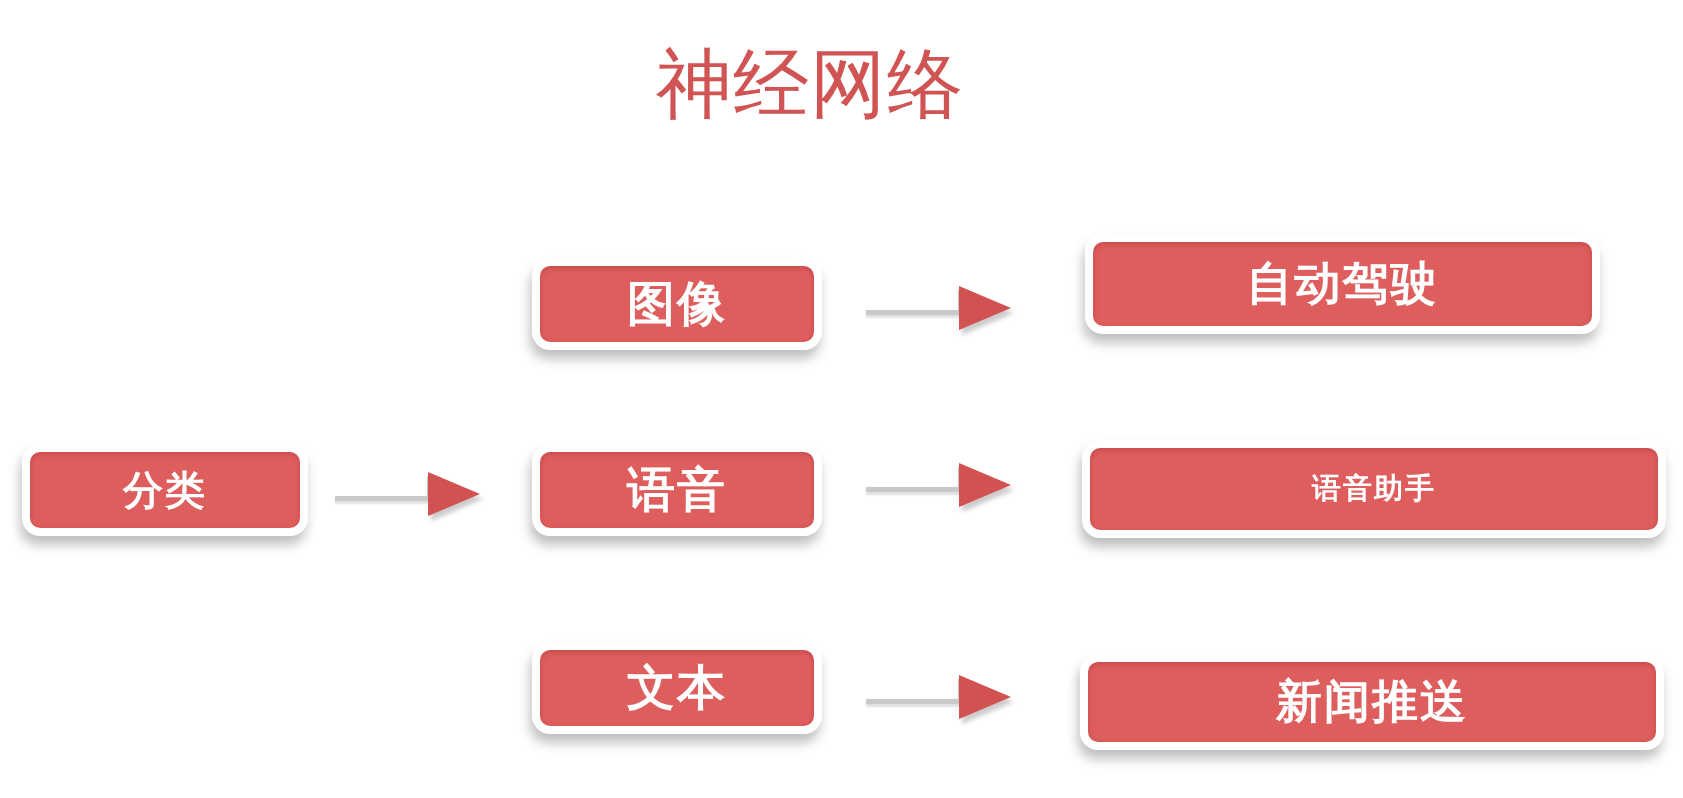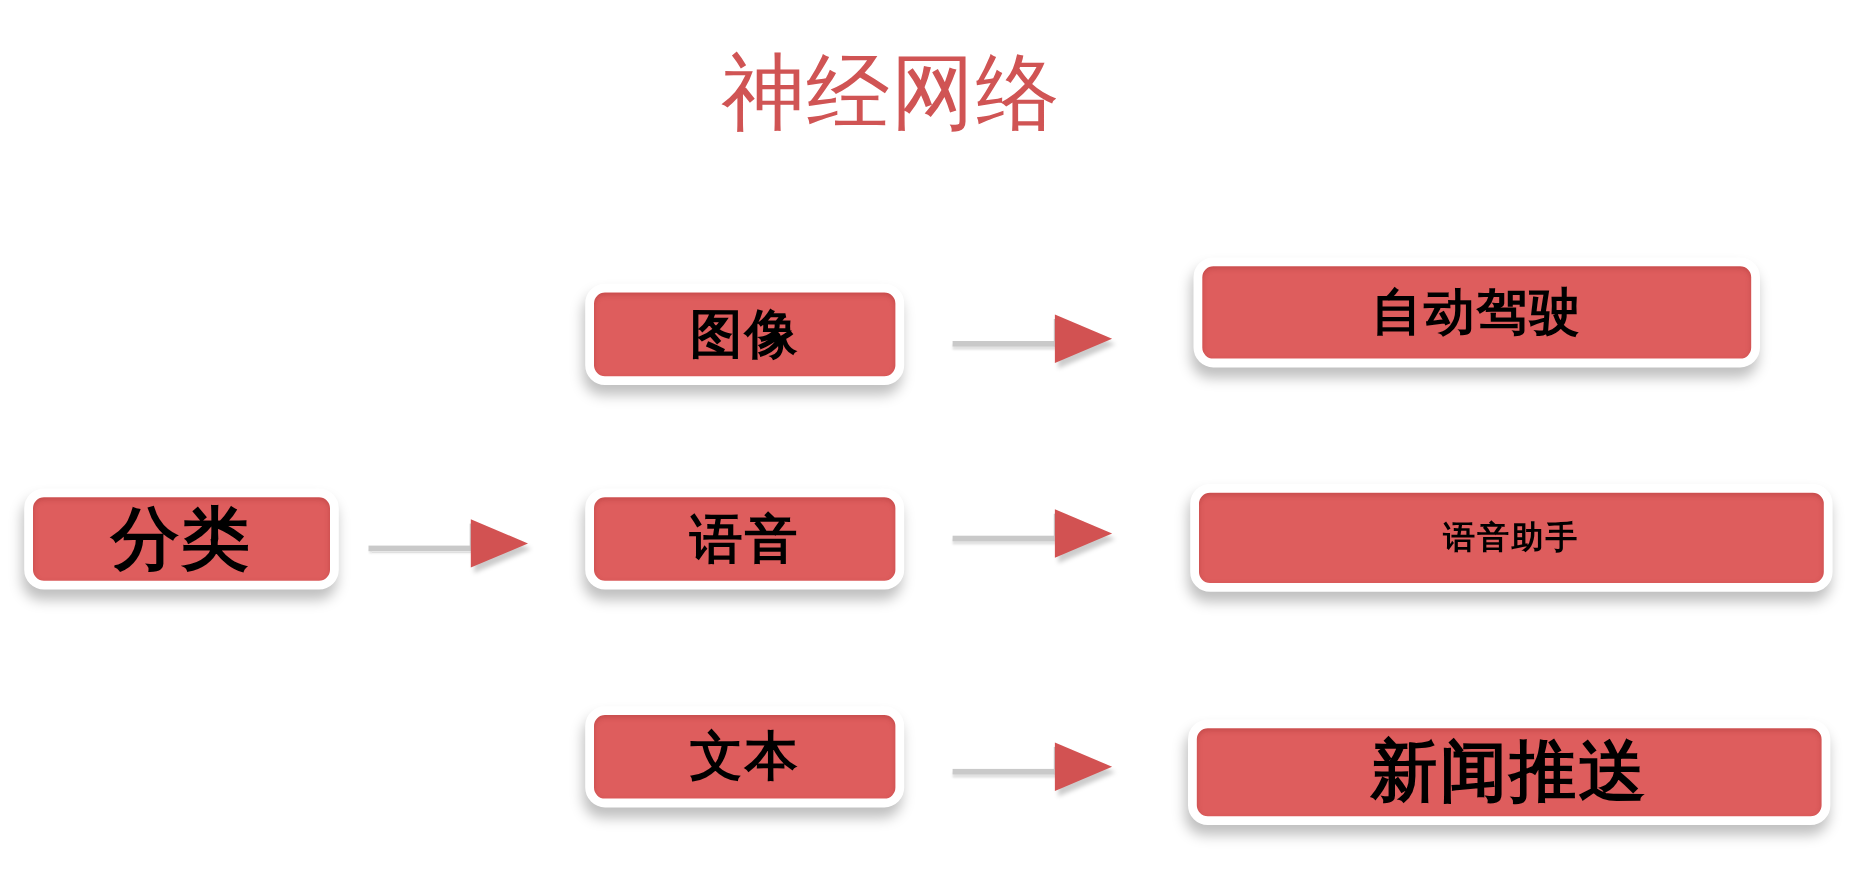--- a/index.html
+++ b/index.html
@@ -9,31 +9,31 @@
   }
   .diagram-title{
     position:absolute;left:600px;top:34px;width:420px;
     text-align:center;font-size:76px;font-weight:normal;color:#D05454;
     letter-spacing:1px;white-space:nowrap;
   }
   .node{
     position:absolute;box-sizing:border-box;
     background:#DE5D5D;border:8px solid #ffffff;border-radius:18px;
     box-shadow:-2px 9px 12px rgba(0,0,0,0.25), inset 0 2px 5px rgba(150,40,40,0.35);
-    color:#000000;font-weight:bold;
+    color:#ffffff;font-weight:bold;
     display:flex;align-items:center;justify-content:center;
     letter-spacing:2px;
   }
-  .n-root {left:22px;  top:444px; width:286px; height:92px;  font-size:62px;}
+  .n-root {left:22px;  top:444px; width:286px; height:92px;  font-size:40px;}
   .n-mid-0{left:532px; top:258px; width:290px; height:92px;  font-size:48px;}
   .n-mid-1{left:532px; top:444px; width:290px; height:92px;  font-size:48px;}
   .n-mid-2{left:532px; top:642px; width:290px; height:92px;  font-size:48px;}
   .n-rt-0 {left:1085px;top:234px; width:515px; height:100px; font-size:46px;}
   .n-rt-1 {left:1082px;top:440px; width:584px; height:98px;  font-size:29px;}
-  .n-rt-2 {left:1080px;top:654px; width:584px; height:96px;  font-size:61px;}
+  .n-rt-2 {left:1080px;top:654px; width:584px; height:96px;  font-size:46px;}
   .arrow{position:absolute;width:150px;height:60px;}
   .arrow .line{
     position:absolute;left:0;top:28px;width:96px;height:5px;background:#C9C9C9;
     box-shadow:0 3px 2px rgba(0,0,0,0.12);
   }
   .arrow .tick{
     position:absolute;left:92px;top:8px;width:4px;height:25px;background:#C9C9C9;
   }
   .arrow .head{
     position:absolute;left:93px;top:4px;width:0;height:0;

